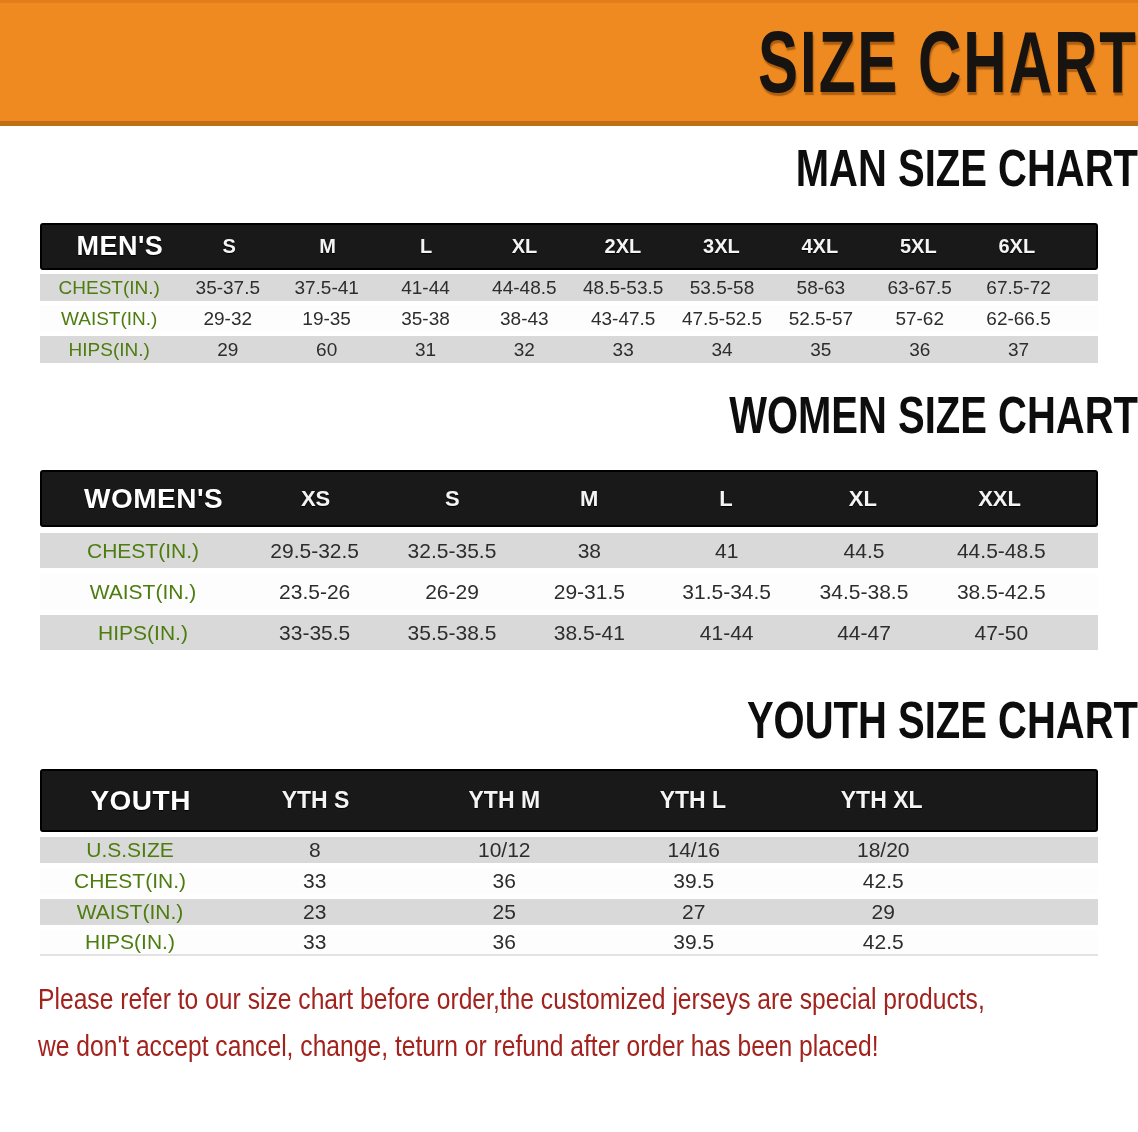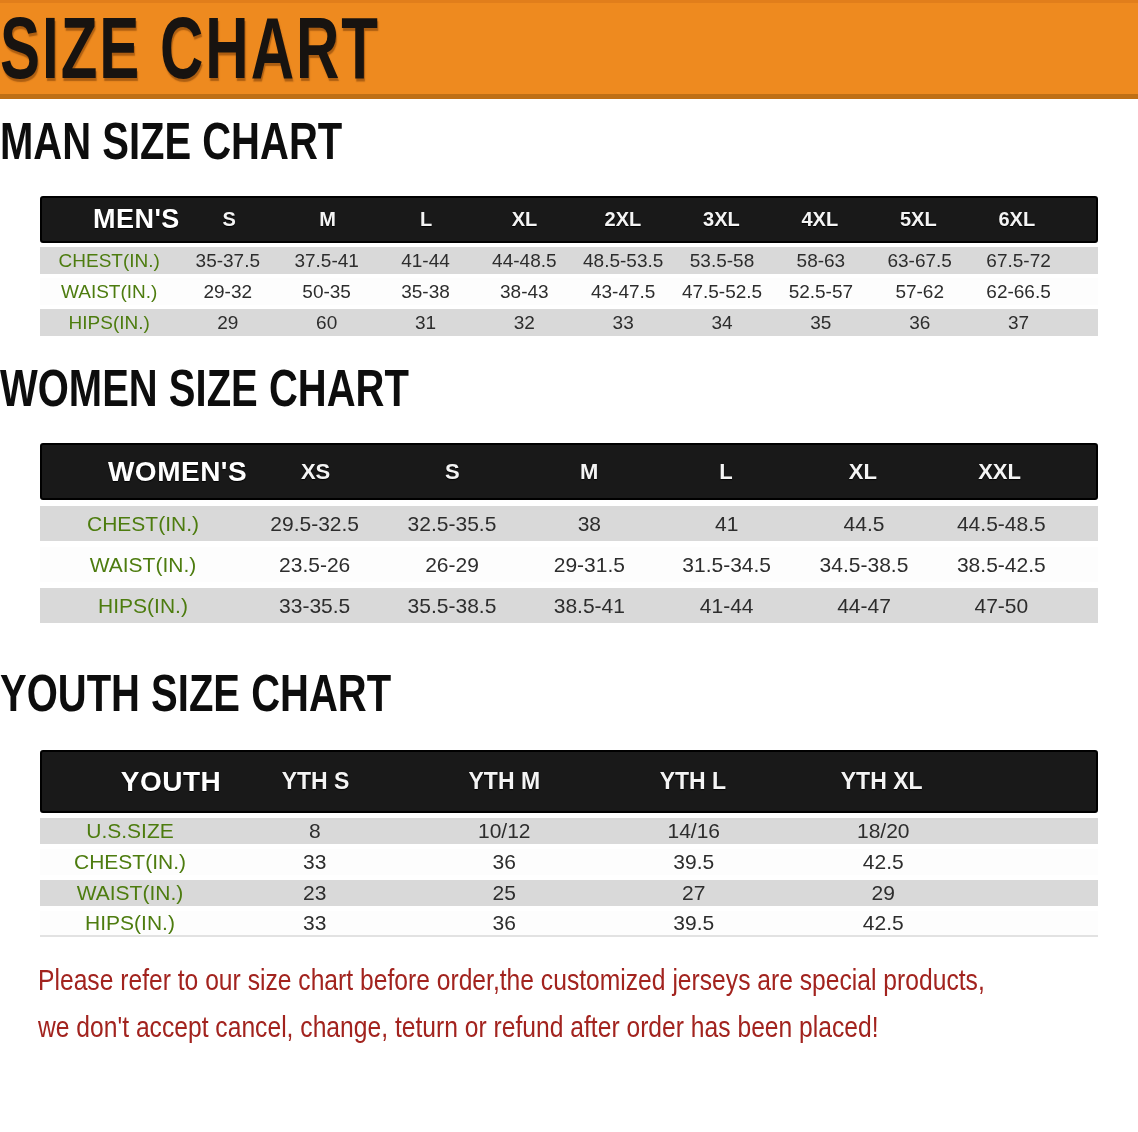--- a/index.html
+++ b/index.html
@@ -2,61 +2,61 @@
 <html><head>
 <meta charset="utf-8">
 <style>
   html,body{margin:0;padding:0;}
   body{
     width:1138px;height:1132px;overflow:hidden;background:#ffffff;
     font-family:"Liberation Sans", sans-serif;
   }
   
   .banner{
-    height:99px;box-sizing:border-box;
+    height:126px;box-sizing:border-box;
     background:var(--banner_bg,#ee8a1f);
     border-top:3px solid #e17e1b;
     border-bottom:5px solid var(--banner_edge,#bf6f15);
-    display:flex;align-items:center;justify-content:flex-start;
+    display:flex;align-items:center;justify-content:flex-end;
   }
   .banner-title{
     display:inline-block;font-size:60px;font-weight:900;color:#171310;
     letter-spacing:2px;transform:scaleY(1.45);
     text-shadow:1px 2px 1px rgba(90,40,0,.45);
   }
   
-  .sec-heading{text-align:left;line-height:52px;}
+  .sec-heading{text-align:right;line-height:52px;}
   .sec-heading span{
     display:inline-block;font-size:40px;font-weight:900;color:#0d0d0d;
     transform:scaleY(1.28);letter-spacing:0;
   }
   .s1 .sec-heading{margin-top:16px;}
   .s2 .sec-heading{margin-top:26px;}
   .s3 .sec-heading{margin-top:44px;}
   
   .stable{margin:20px 40px 0 40px;}
-  .s3 .stable{margin-top:22px;}
+  .s3 .stable{margin-top:14px;}
   .trow{display:grid;align-items:center;box-sizing:border-box;}
   .t-men  .trow{grid-template-columns:1.4fr repeat(9,1fr);padding-right:30px;}
   .t-women .trow{grid-template-columns:1.5fr repeat(6,1fr);padding-right:28px;}
   .t-youth .trow{grid-template-columns:0.95fr repeat(4,1fr);padding-right:120px;}
   .thead{
     background:var(--header_bar,#191919);
     border:2px solid #000;border-radius:3px;
   }
   .t-men  .thead{height:47px;}
   .t-women .thead{height:57px;}
   .t-youth .thead{height:63px;}
   .hcell{
     text-align:center;font-weight:bold;font-size:20px;color:#f4f4f4;
     text-shadow:0 1px 1px #000;
   }
   .t-women .hcell{font-size:22px;}
   .t-youth .hcell{font-size:23px;}
-  .hcell.label{text-align:right;padding-left:18px;font-size:27px;letter-spacing:.5px;color:#ffffff;}
+  .hcell.label{text-align:center;padding-left:18px;font-size:27px;letter-spacing:.5px;color:#ffffff;}
   .t-women .hcell.label{font-size:28px;}
   .t-youth .hcell.label{font-size:28px;}
   .brow{border-top:4px solid #fff;}
   .t-men  .brow{height:31px;font-size:19px;}
   .t-women .brow{height:41px;font-size:21px;border-top-width:6px;}
   .t-youth .brow{height:31px;font-size:21px;border-top-width:5px;}
   .brow.gray{background:var(--row_gray,#d9d9d9);}
   .brow.white{background:var(--row_white,#fdfdfd);}
   .t-youth .brow:last-child{border-bottom:2px solid #e2e2e2;}
   .tcell{text-align:center;color:#2d2d2d;}
@@ -101,21 +101,21 @@
         <div class="tcell">44-48.5</div>
         <div class="tcell">48.5-53.5</div>
         <div class="tcell">53.5-58</div>
         <div class="tcell">58-63</div>
         <div class="tcell">63-67.5</div>
         <div class="tcell">67.5-72</div>
       </div>
       <div class="trow brow white">
         <div class="tcell label">WAIST(IN.)</div>
         <div class="tcell">29-32</div>
-        <div class="tcell">50-35</div>
+        <div class="tcell">19-35</div>
         <div class="tcell">35-38</div>
         <div class="tcell">38-43</div>
         <div class="tcell">43-47.5</div>
         <div class="tcell">47.5-52.5</div>
         <div class="tcell">52.5-57</div>
         <div class="tcell">57-62</div>
         <div class="tcell">62-66.5</div>
       </div>
       <div class="trow brow gray">
         <div class="tcell label">HIPS(IN.)</div>

